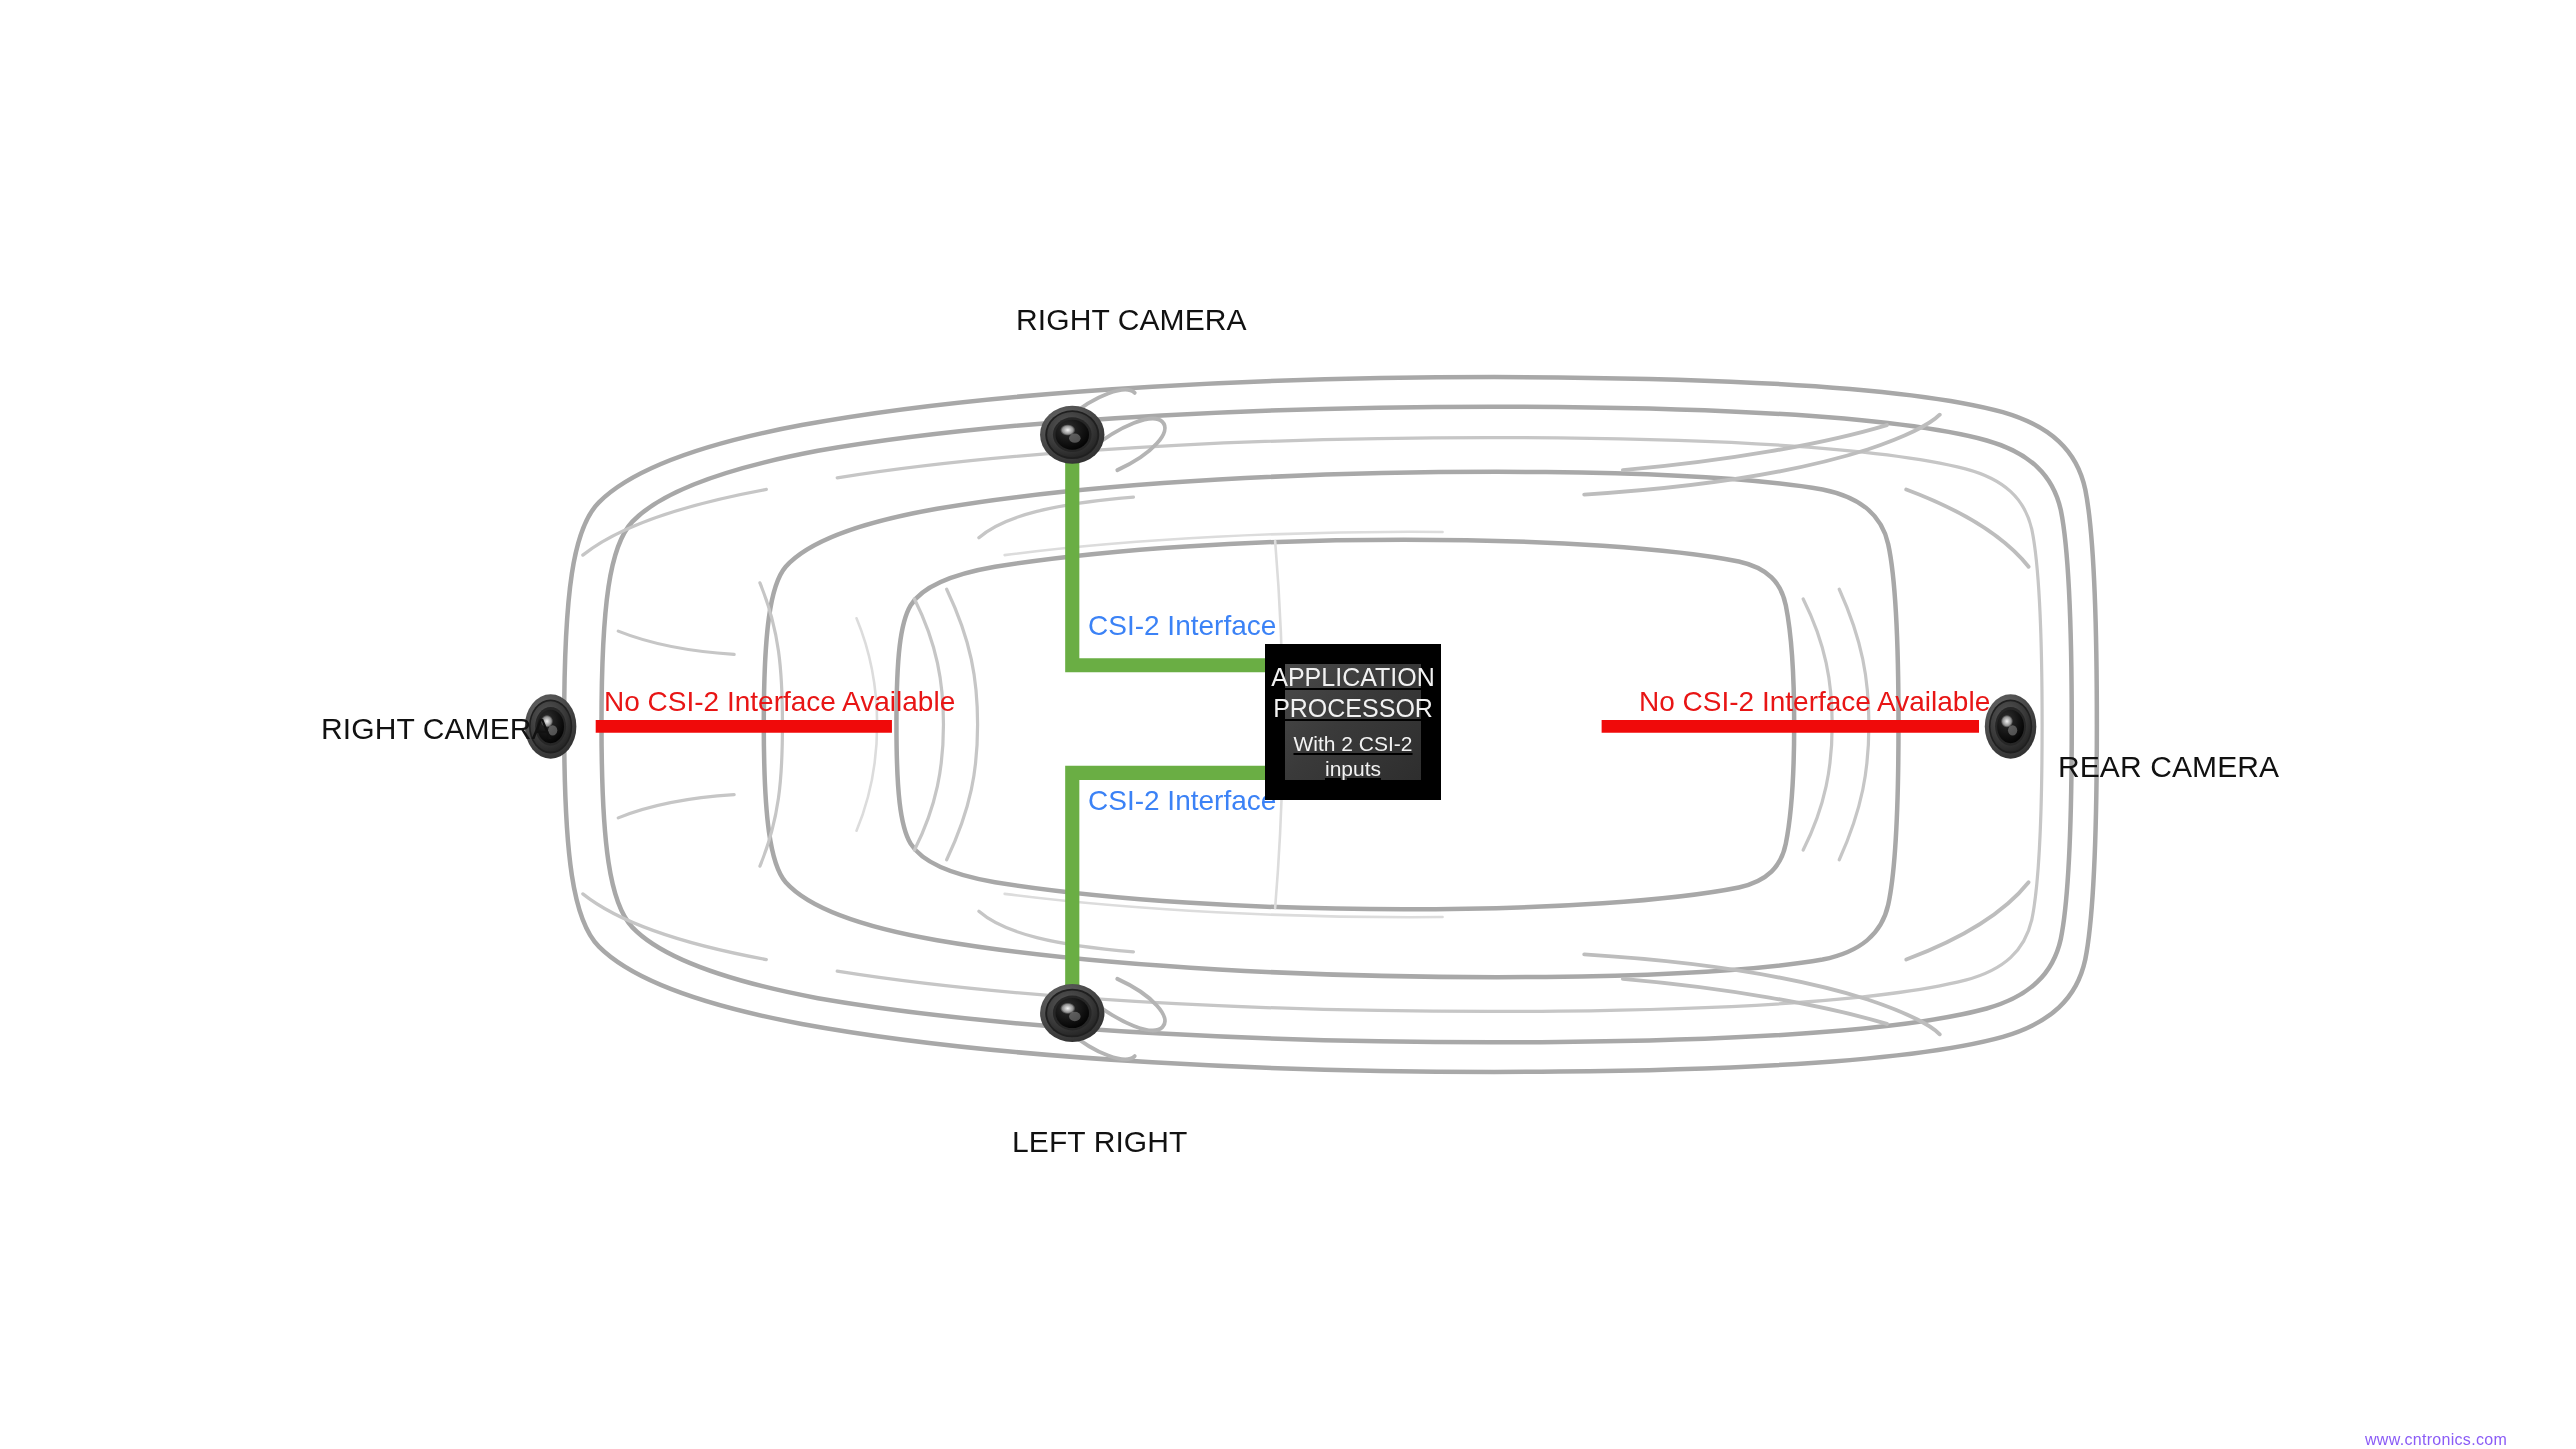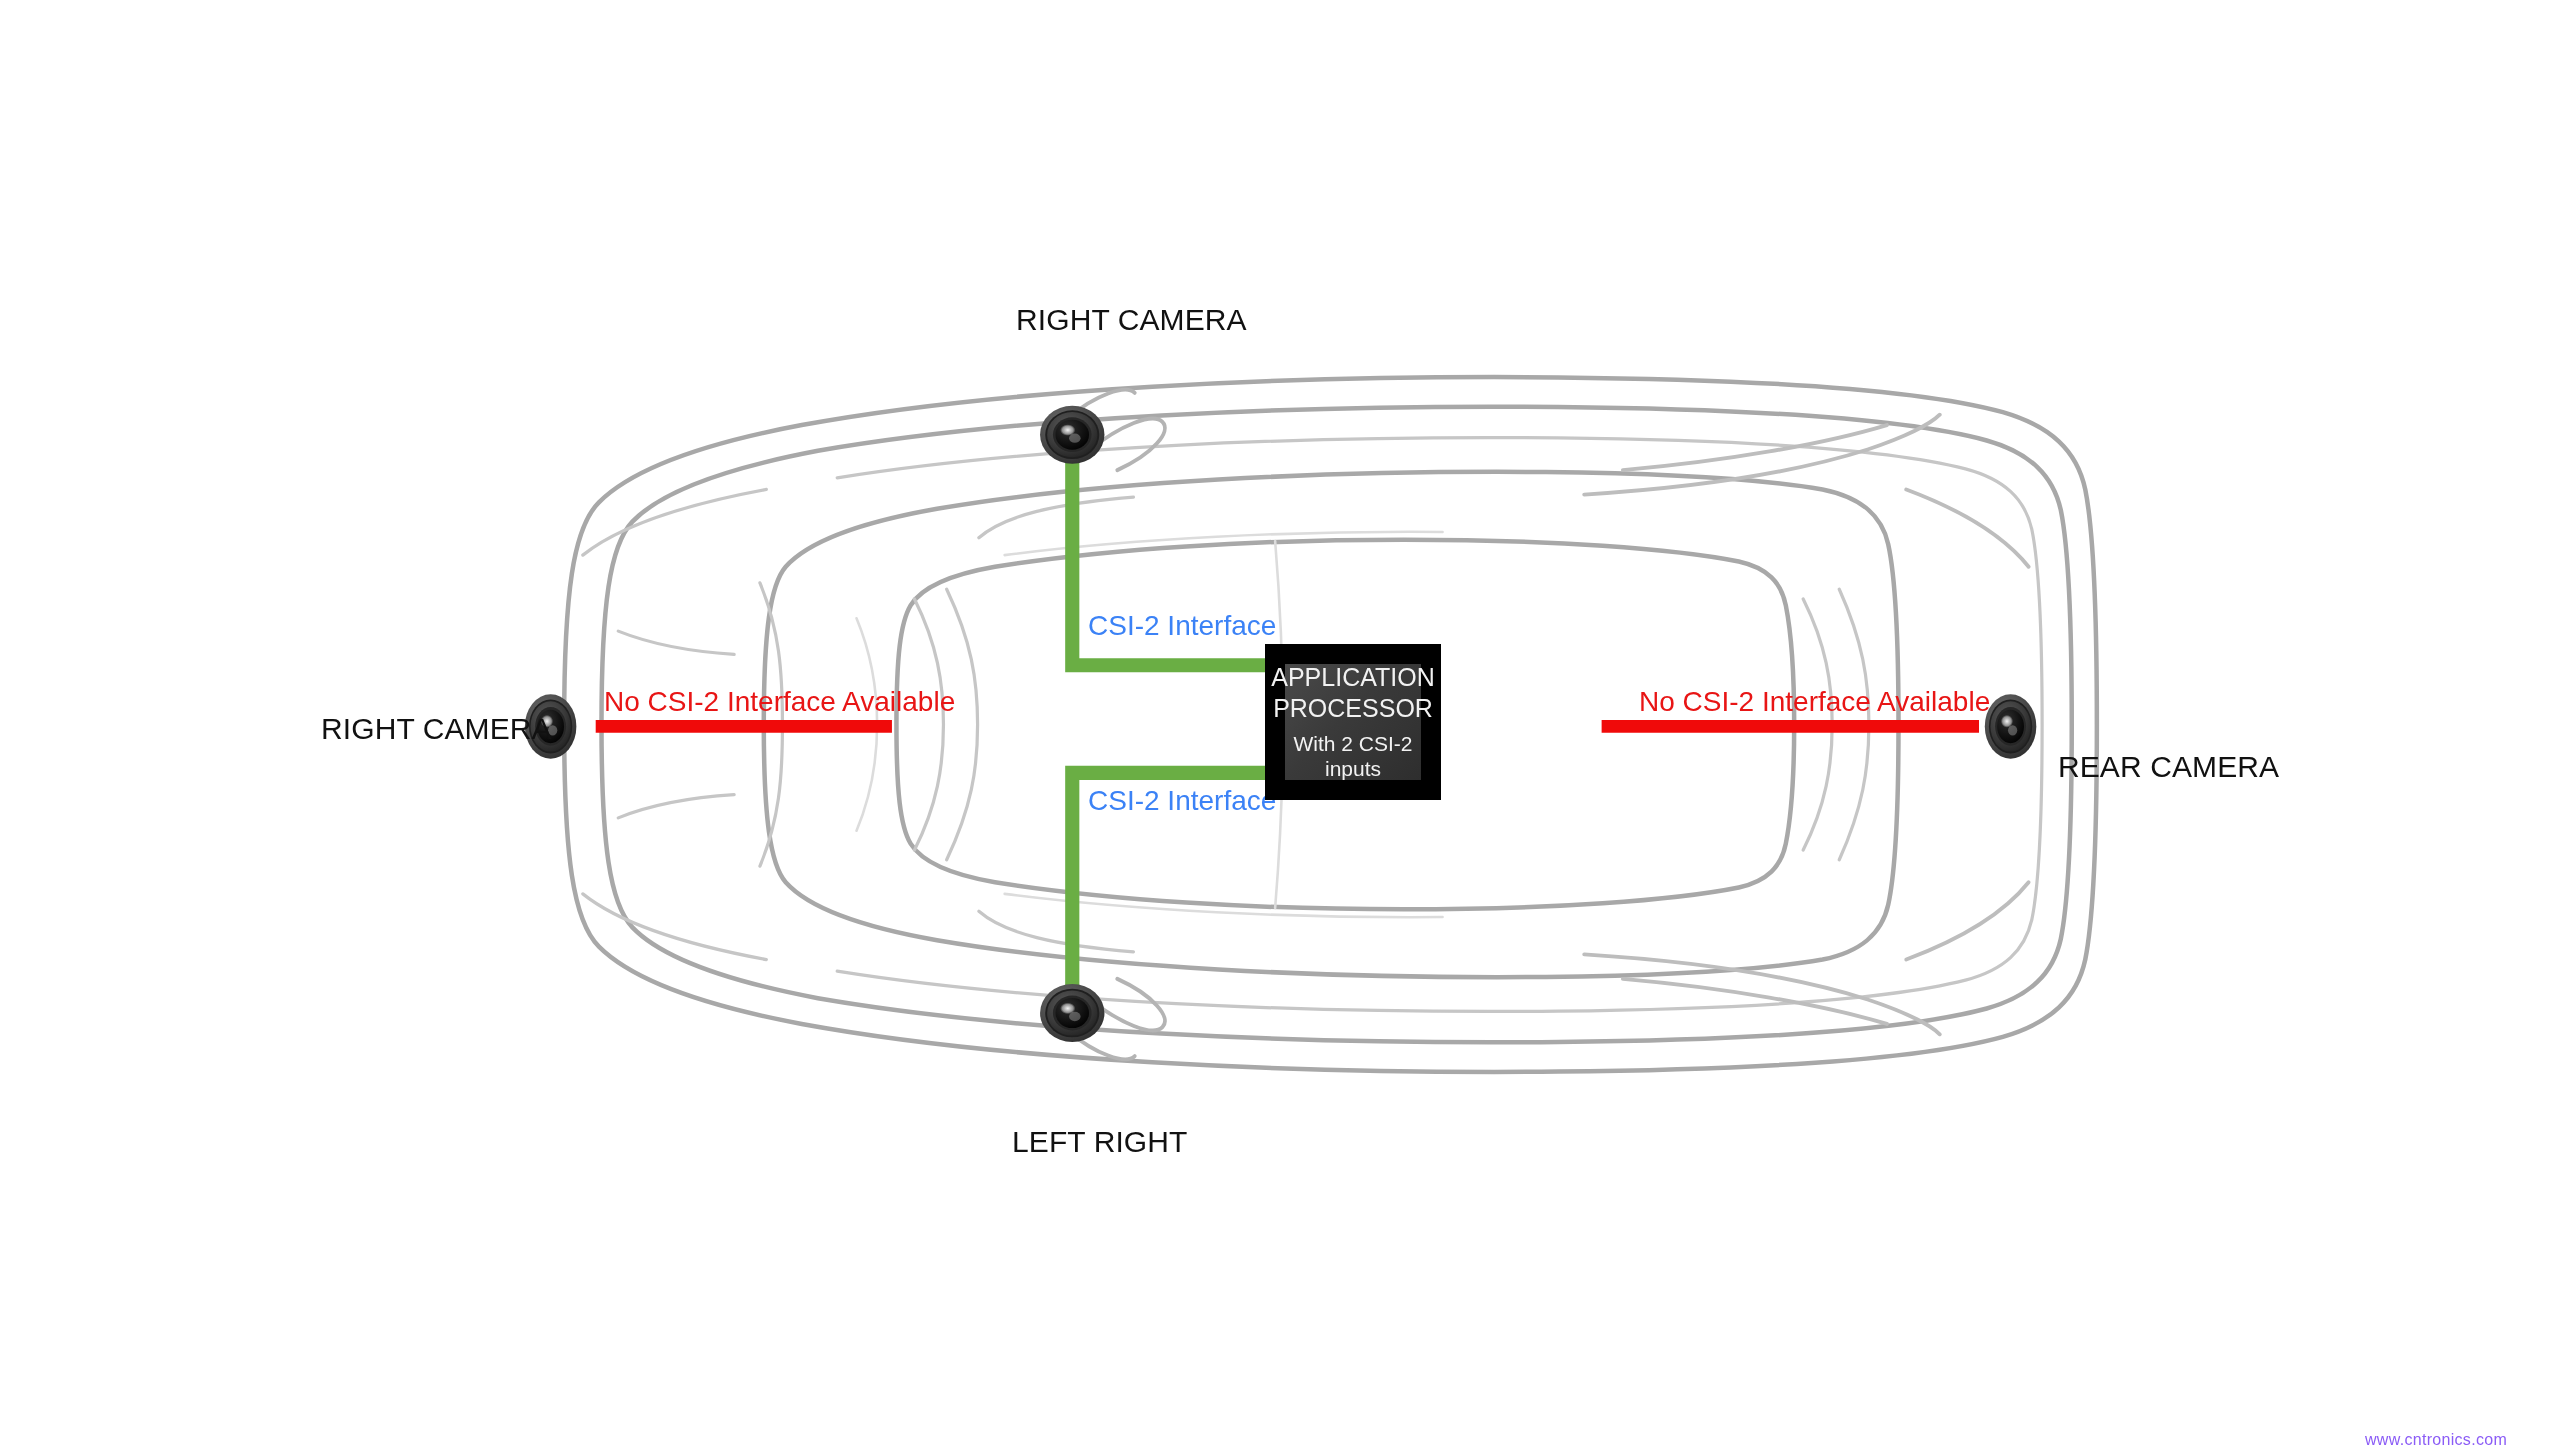--- a/index.html
+++ b/index.html
@@ -6,21 +6,21 @@
   body{width:2576px;height:1449px;position:relative;overflow:hidden;
        font-family:"Liberation Sans",sans-serif;}
   #stage{position:absolute;inset:0;width:2576px;height:1449px;background:#ffffff;}
   .svgfull{position:absolute;left:0;top:0;width:2576px;height:1449px;}
 
   .lbl{position:absolute;white-space:nowrap;line-height:1;}
   .cam-label{font-size:30px;color:#111;letter-spacing:0.1px;}
   .red-label{font-size:28px;color:#e81515;text-align:center;}
   .green-label{font-size:28px;color:#3b82f6;}
 
-  .chip{position:absolute;background:#000;padding:20px;box-sizing:border-box;}
+  .chip{position:absolute;background:#000;padding:20px;box-sizing:border-box;text-decoration:underline;}
   .chip-inner{width:100%;height:100%;box-sizing:border-box;
     background:linear-gradient(135deg,#4a4a4a 0%,#3a3a3a 45%,#2e2e2e 100%);
     display:flex;flex-direction:column;align-items:center;justify-content:center;}
   .chip-t1{color:#f2f2f2;font-size:25px;line-height:1.22;text-align:center;}
   .chip-t2{color:#f2f2f2;font-size:21px;line-height:1.2;text-align:center;margin-top:7.7px;}
 
   .watermark{position:absolute;font-size:16px;color:#8b5cf6;letter-spacing:0.3px;}
 </style>
 </head>
 <body>

